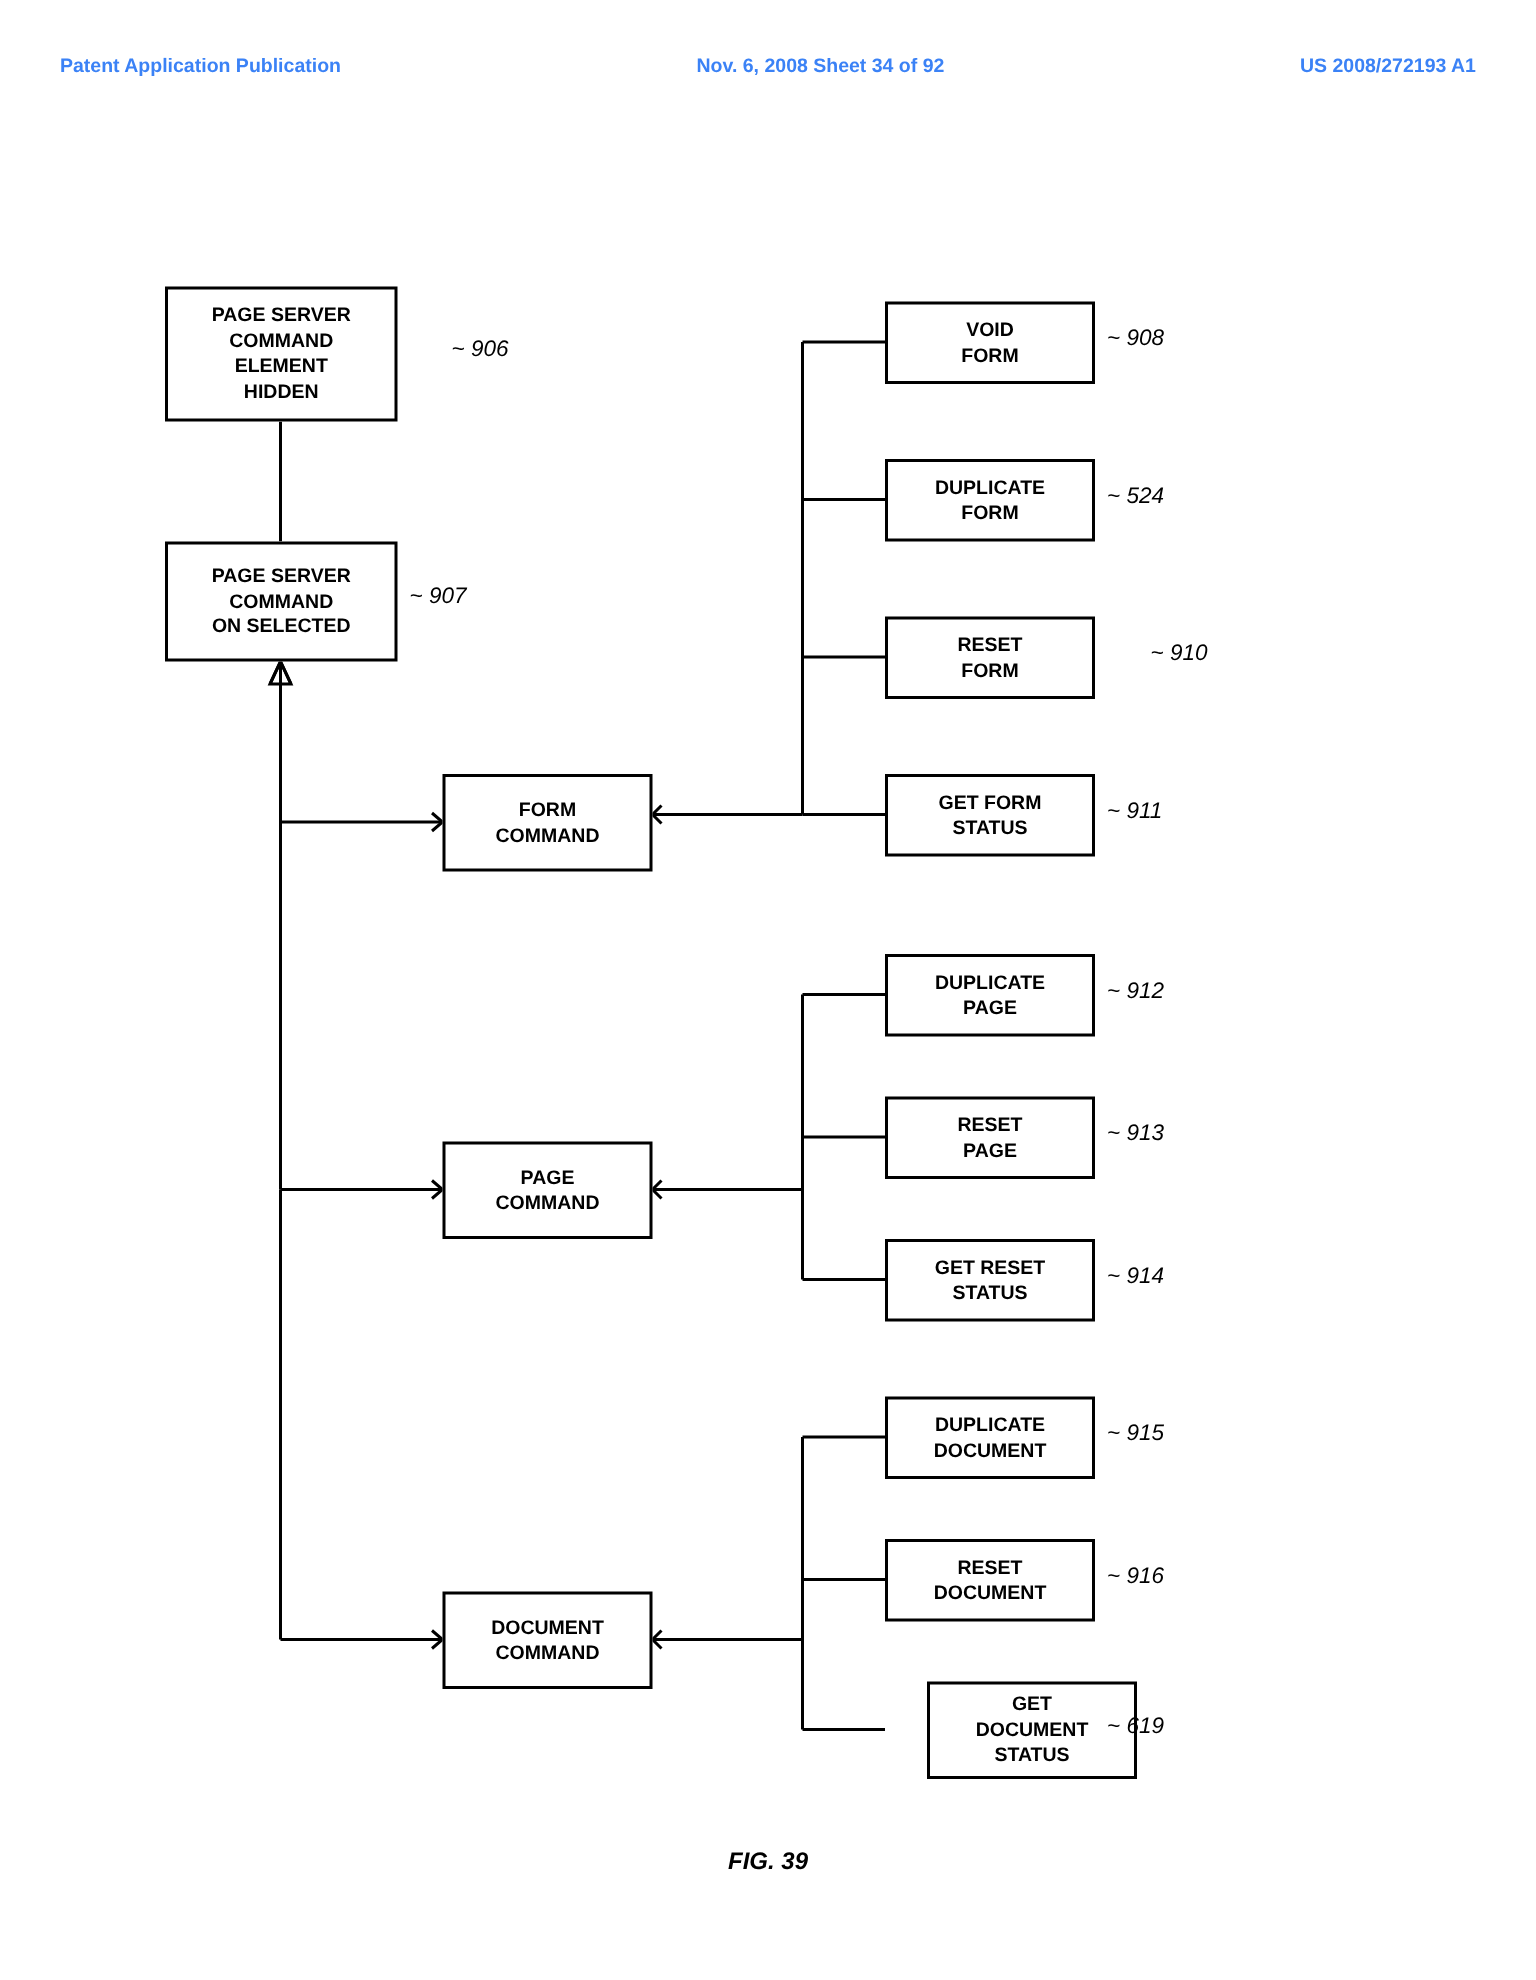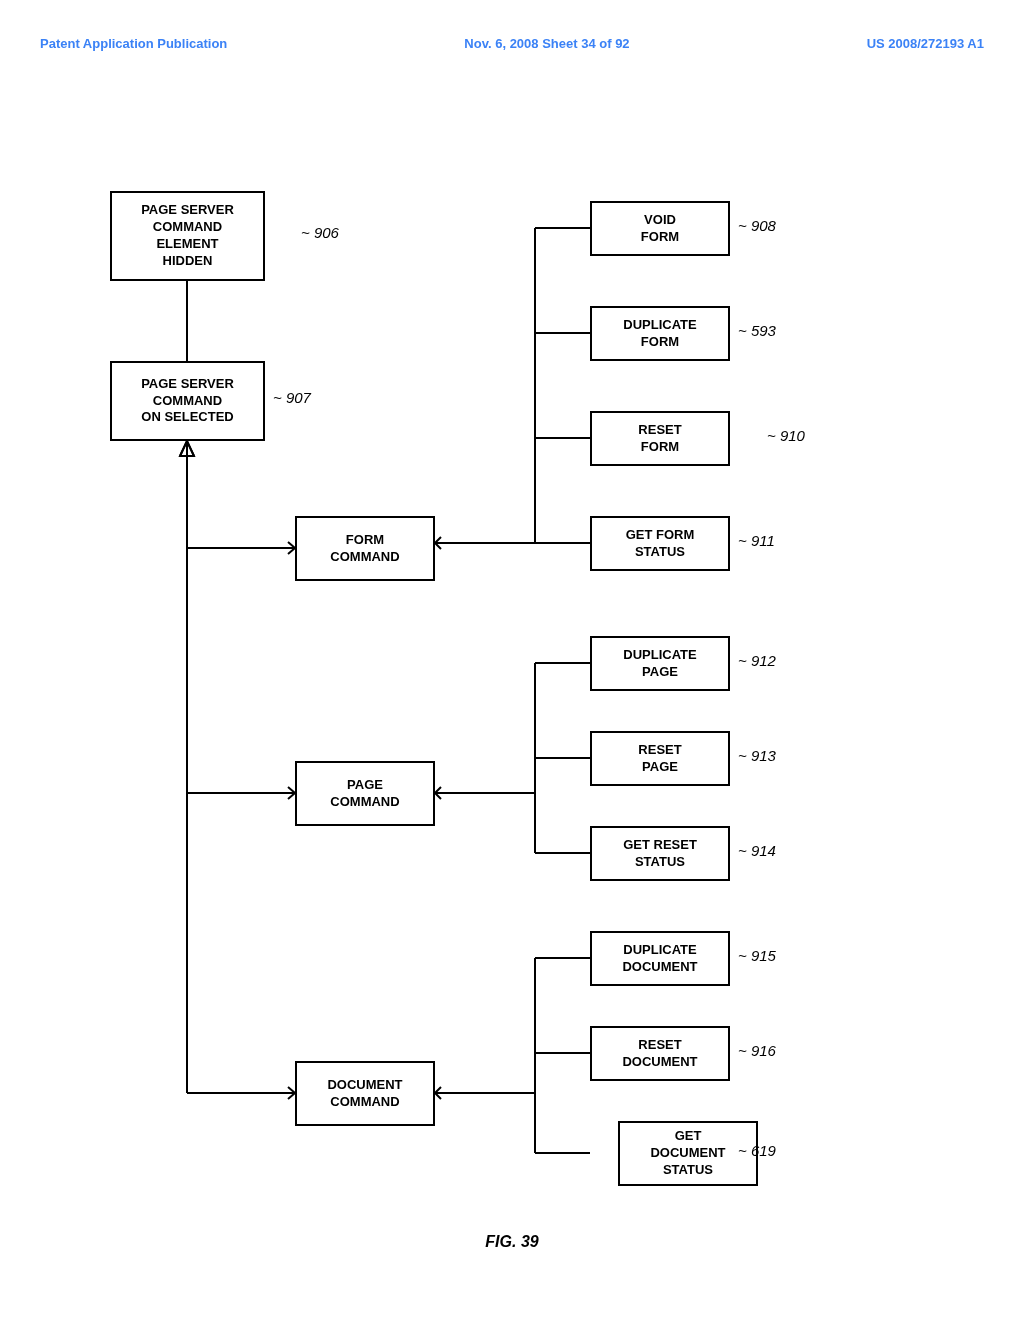--- a/index.html
+++ b/index.html
@@ -172,21 +172,21 @@
       </div>
       <div class="box" style="left: 590px; top: 140px; width: 140px; height: 55px;">
         <div>VOID</div>
         <div>FORM</div>
       </div>
       <div class="label" style="left: 738px; top: 155.5px;">~ 908</div>
       <div class="box" style="left: 590px; top: 245px; width: 140px; height: 55px;">
         <div>DUPLICATE</div>
         <div>FORM</div>
       </div>
-      <div class="label" style="left: 738px; top: 260.5px;">~ 593</div>
+      <div class="label" style="left: 738px; top: 260.5px;">~ 524</div>
       <div class="box" style="left: 590px; top: 350px; width: 140px; height: 55px;">
         <div>RESET</div>
         <div>FORM</div>
       </div>
       <div class="label" style="left: 767px; top: 365.5px;">~ 910</div>
       <div class="box" style="left: 590px; top: 455px; width: 140px; height: 55px;">
         <div>GET FORM</div>
         <div>STATUS</div>
       </div>
       <div class="label" style="left: 738px; top: 470.5px;">~ 911</div>

